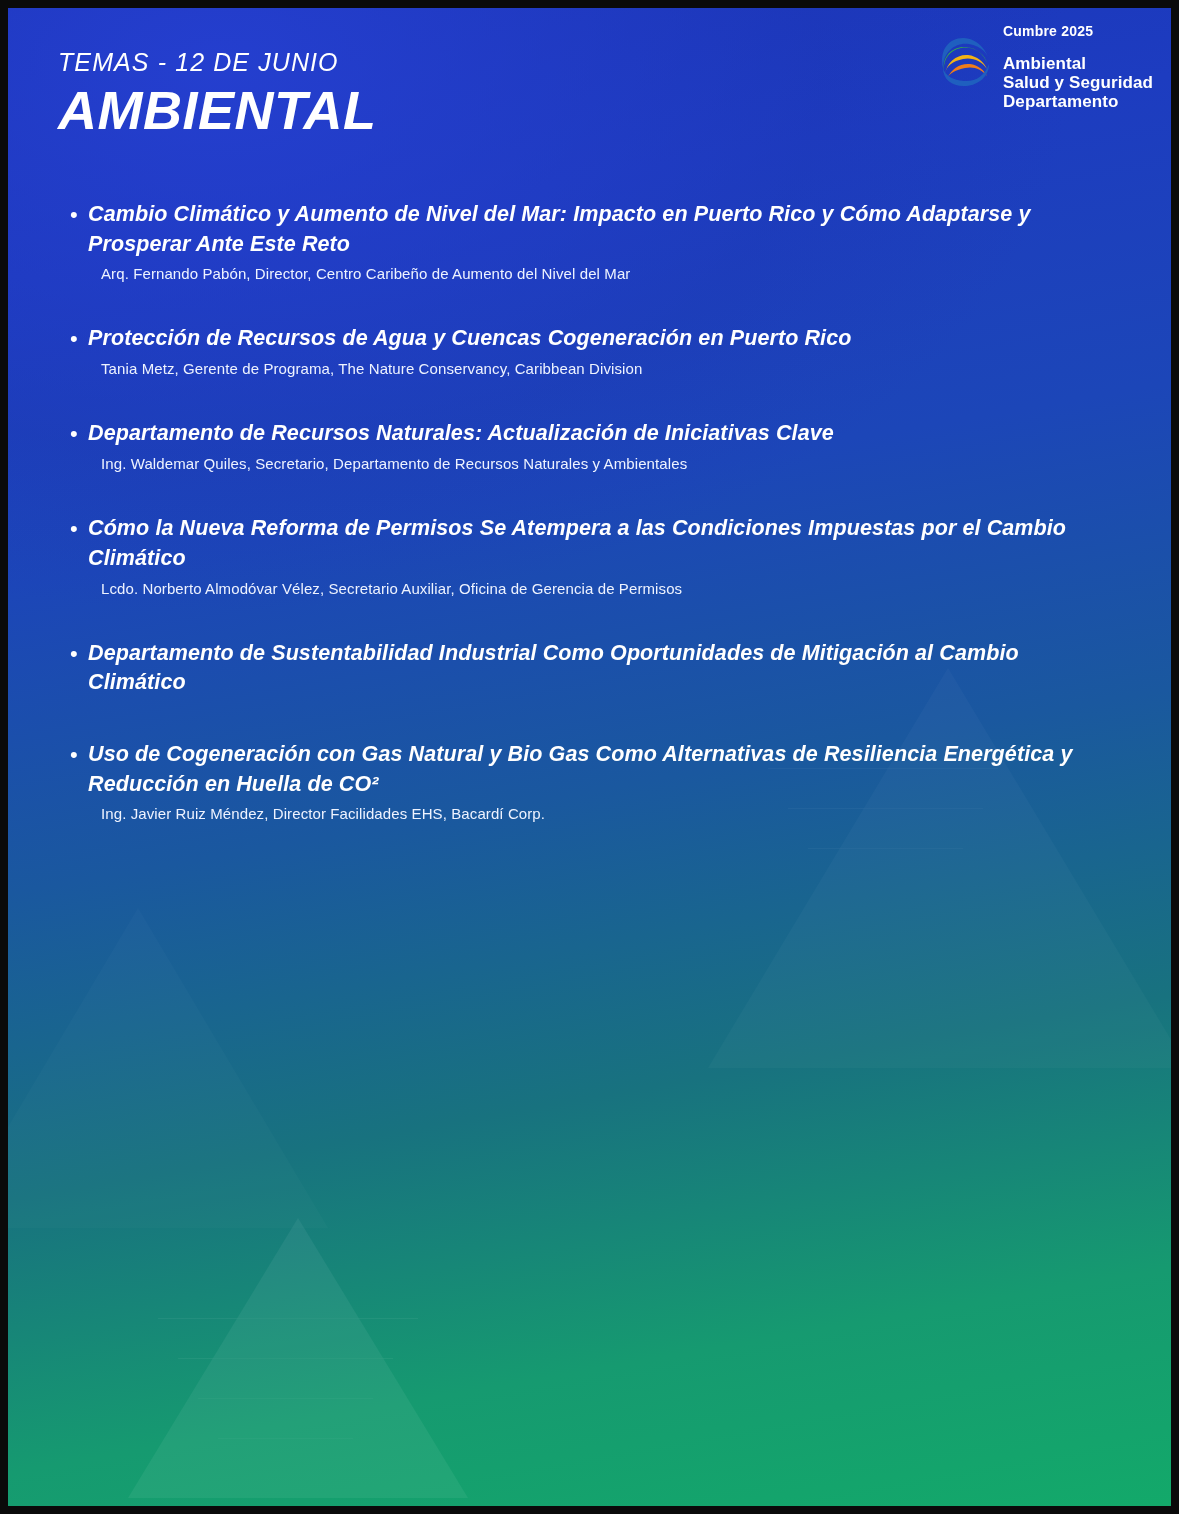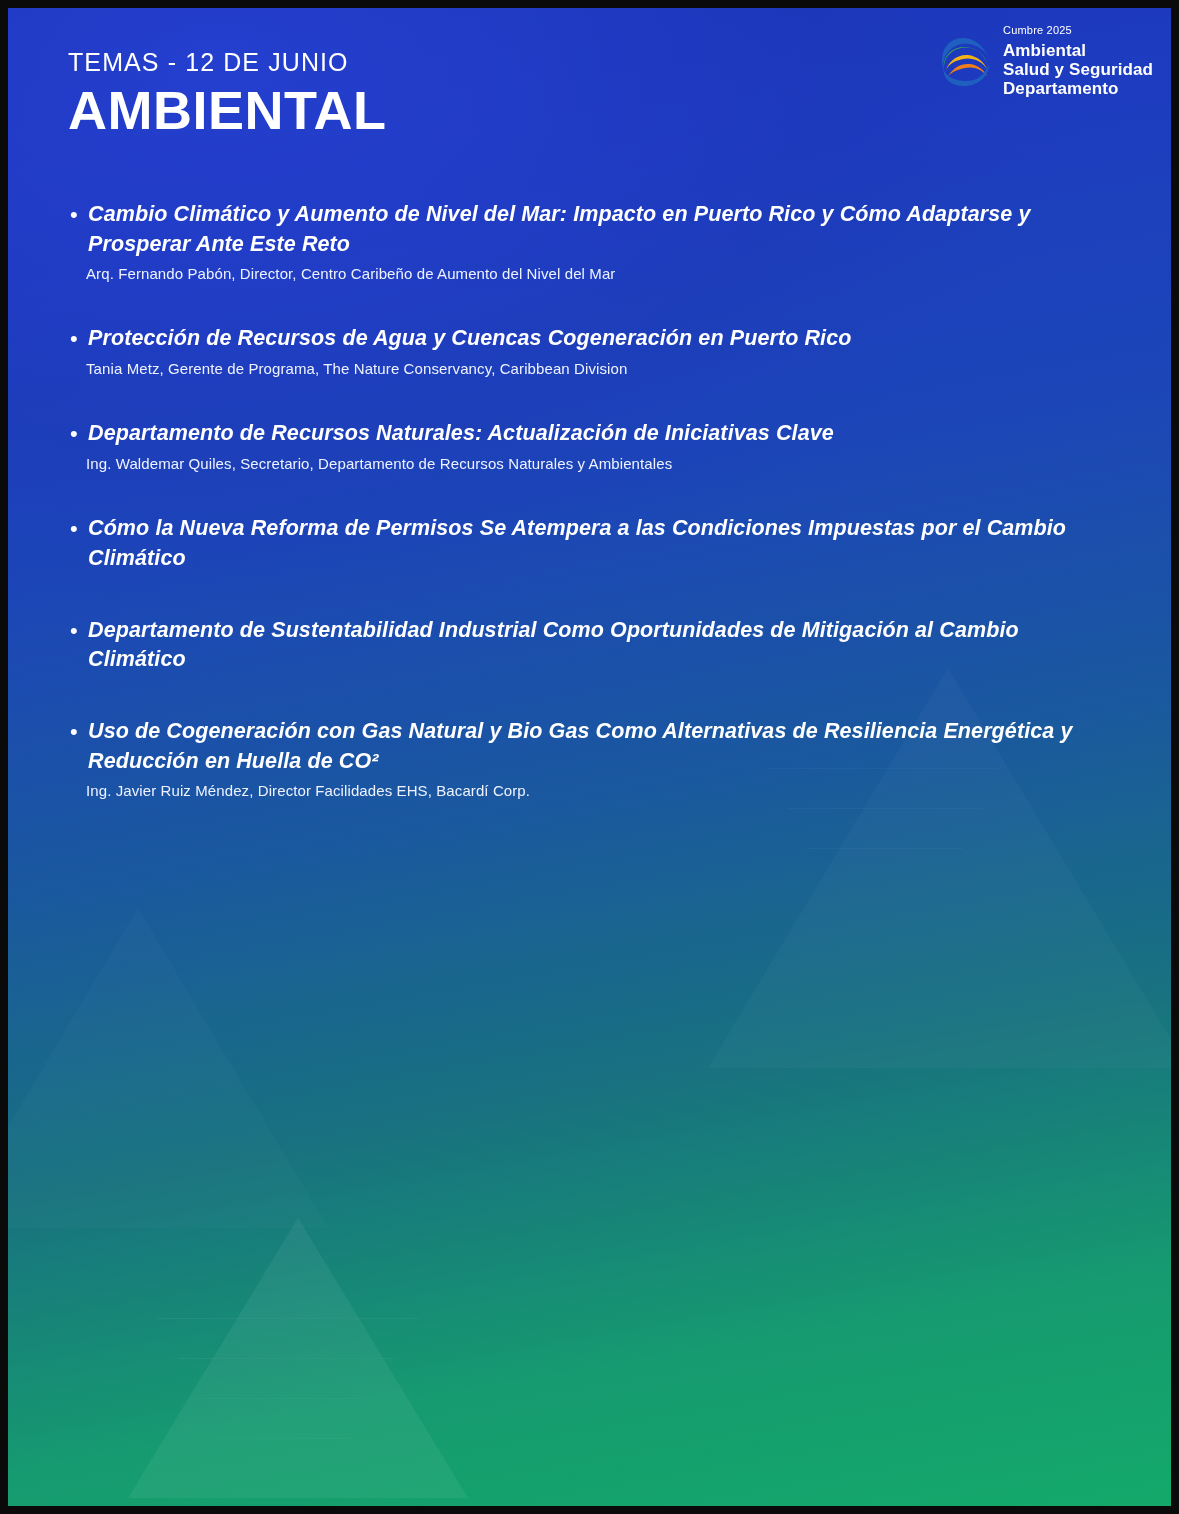--- a/index.html
+++ b/index.html
@@ -39,22 +39,23 @@
     border-color: transparent transparent rgba(255,255,255,0.55) transparent;
   }
   .hline {
     position: absolute;
     height: 1px;
     background: rgba(255,255,255,0.5);
   }
 
   .header {
     position: absolute;
-    left: 60px;
+    left: 50px;
     top: 40px;
+    font-style: italic;
   }
   .kicker {
     color: #ffffff;
     font-size: 25px;
     letter-spacing: 1.1px;
     font-weight: 400;
     margin: 0 0 2px 0;
   }
   .title {
     color: #ffffff;
@@ -78,25 +79,25 @@
     height: 56px;
     position: relative;
     flex: none;
     margin-top: 10px;
   }
   .logo-text {
     color: #ffffff;
     line-height: 1.12;
   }
   .logo-text .small {
-    font-size: 11px;
-    font-weight: 400;
+    font-size: 14px;
+    font-weight: 700;
     letter-spacing: 0.2px;
     display: block;
-    margin-bottom: 5px;
+    margin-bottom: 14px;
   }
   .logo-text .big {
     font-size: 17px;
     font-weight: bold;
     display: block;
     letter-spacing: 0.1px;
   }
 
   .agenda {
     position: absolute;
@@ -124,21 +125,21 @@
     font-weight: bold;
     line-height: 1.38;
     letter-spacing: 0.1px;
     flex: 1;
     font-style: italic;
   }
   .item-speaker {
     color: #eef3ff;
     font-size: 15px;
     font-weight: 400;
-    margin-left: 16px;
+    margin-left: 31px;
     margin-top: 6px;
     letter-spacing: 0.1px;
   }
 </style>
 </head>
 <body>
 
 <div class="page">
 
   <div class="watermark">
@@ -202,20 +203,21 @@
         <span class="item-title">Departamento de Recursos Naturales: Actualización de Iniciativas Clave</span>
       </div>
       <div class="item-speaker">Ing. Waldemar Quiles, Secretario, Departamento de Recursos Naturales y Ambientales</div>
     </div>
 
     <div class="item">
       <div class="item-row">
         <span class="bullet">•</span>
         <span class="item-title">Cómo la Nueva Reforma de Permisos Se Atempera a las Condiciones Impuestas por el Cambio Climático</span>
       </div>
+      <div class="item-speaker">Lcdo. Norberto Almodóvar Vélez, Secretario Auxiliar, Oficina de Gerencia de Permisos</div>
     </div>
 
     <div class="item">
       <div class="item-row">
         <span class="bullet">•</span>
         <span class="item-title">Departamento de Sustentabilidad Industrial Como Oportunidades de Mitigación al Cambio Climático</span>
       </div>
     </div>
 
     <div class="item">

